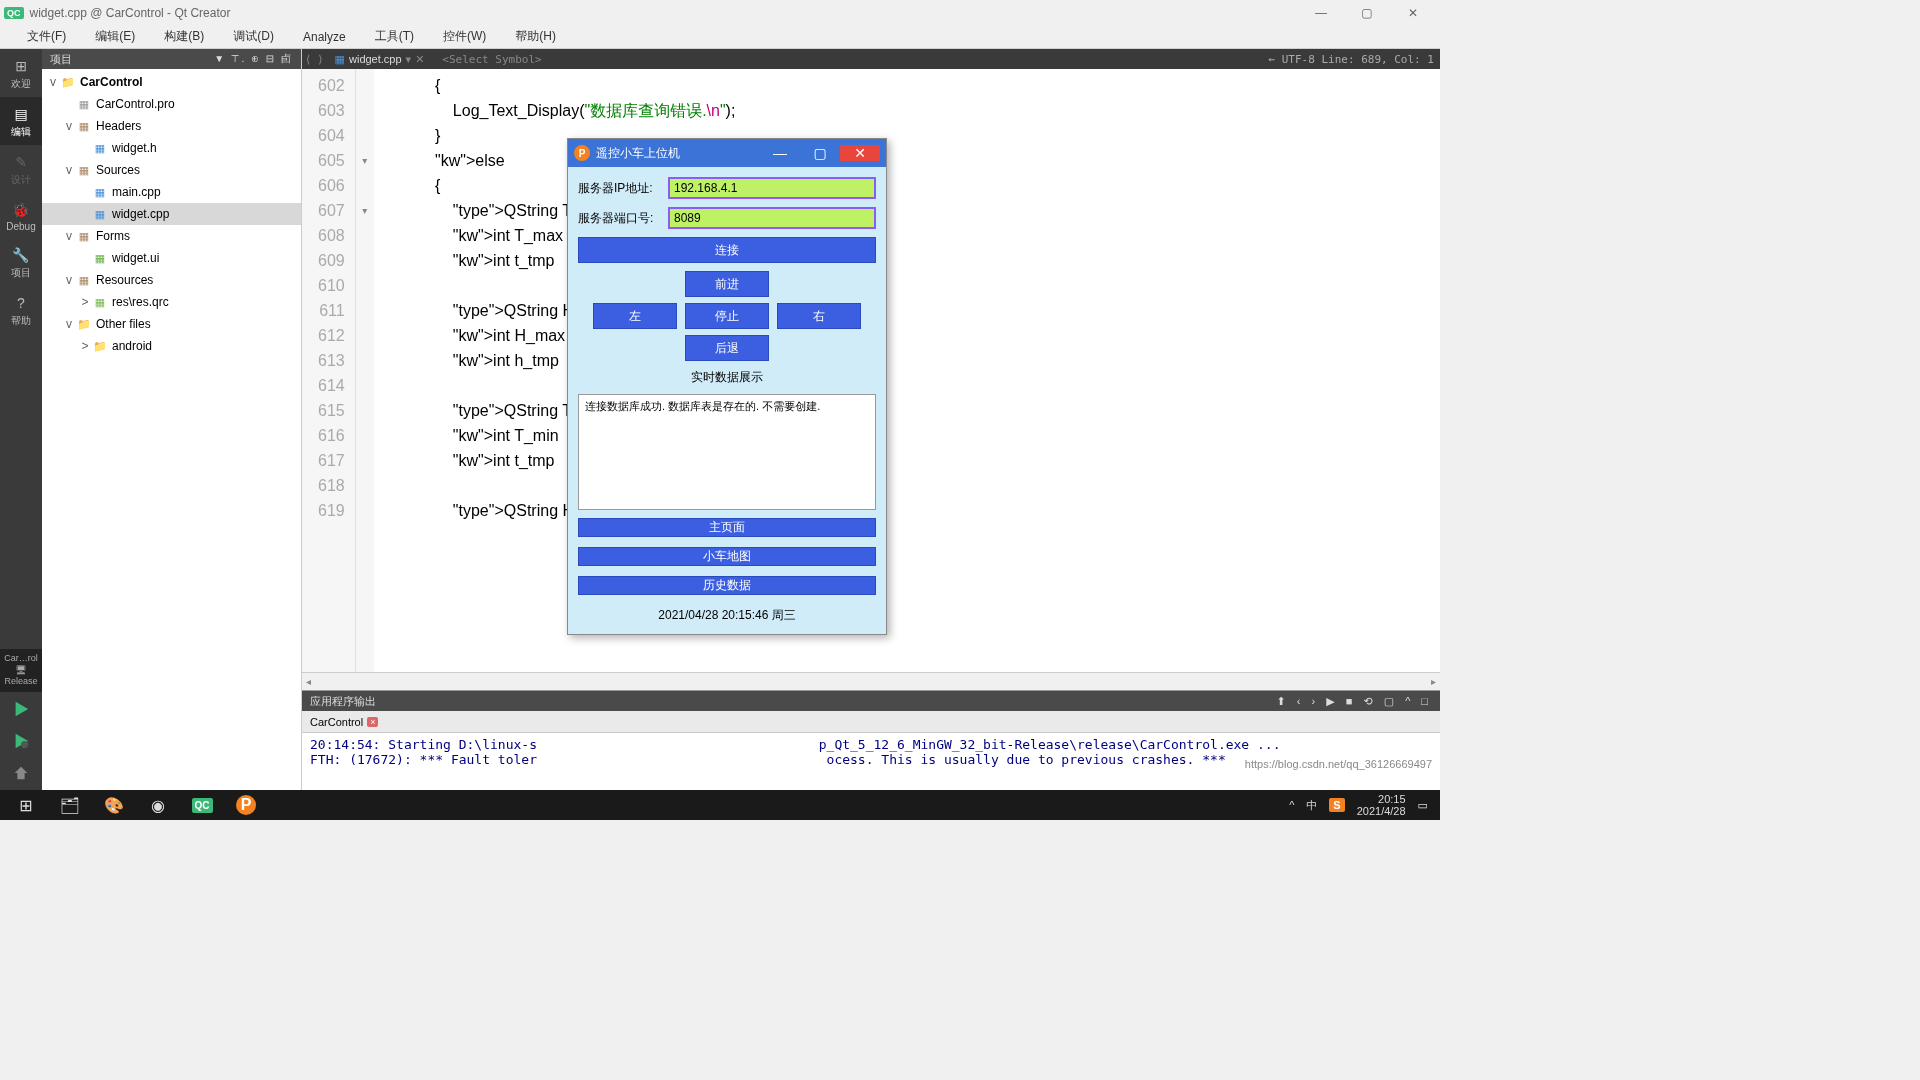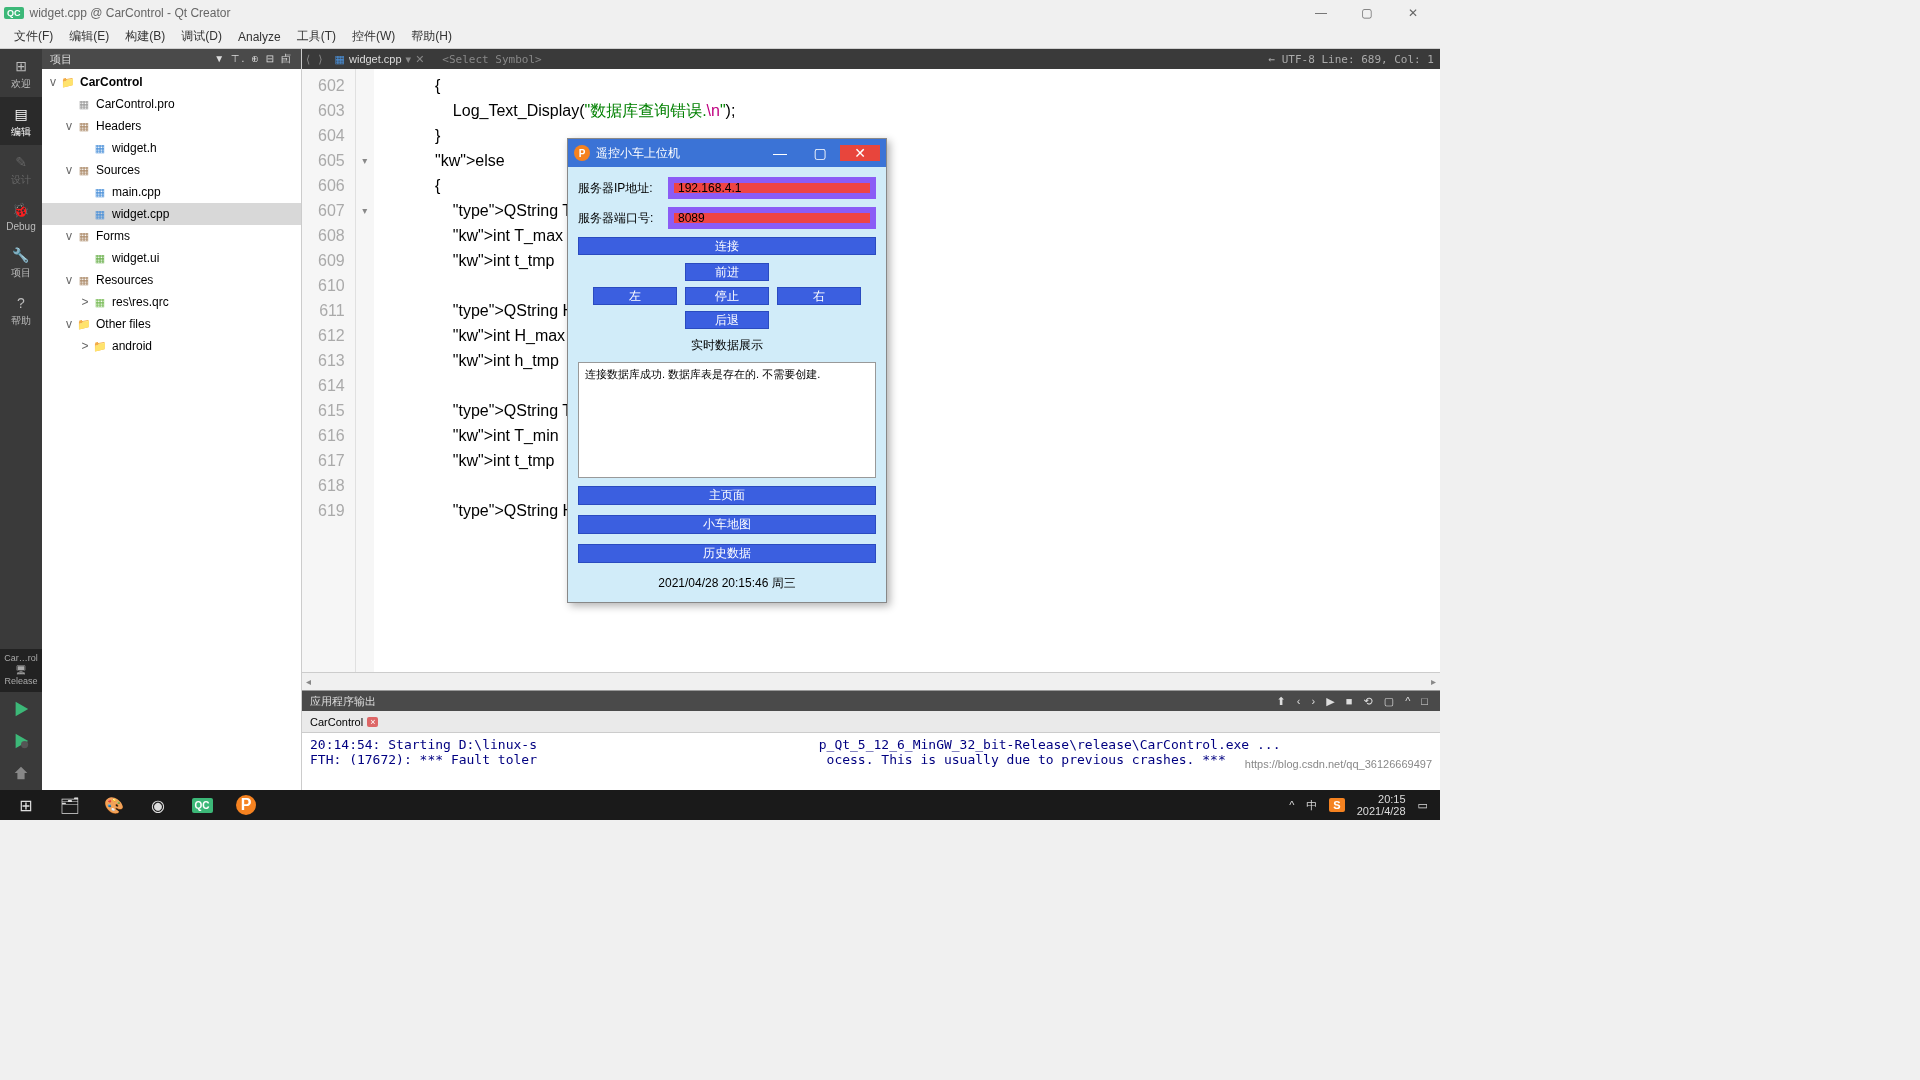--- a/index.html
+++ b/index.html
@@ -6,21 +6,21 @@
 body { width:1440px; height:820px; background:#f0f0f0; overflow:hidden; position:relative; }
 
 
 .titlebar { height:25px; background:#f0f0f0; display:flex; align-items:center; padding:0 4px; font-size:12px; color:#666; }
 .titlebar .qc-badge { background:#3cb878; color:#fff; font-size:9px; font-weight:bold; padding:1px 3px; border-radius:2px; margin-right:6px; }
 .titlebar .spacer { flex:1; }
 .titlebar .winbtn { width:46px; height:25px; display:flex; align-items:center; justify-content:center; color:#666; }
 
 
 .menubar { height:24px; background:#f0f0f0; display:flex; align-items:center; padding:0 6px; font-size:12px; color:#333; border-bottom:1px solid #d0d0d0; }
-.menubar span { padding:3px 8px; }
+.menubar span { padding:3px 8px;margin-left:13px; }
 
 
 .main { display:flex; height:calc(100% - 49px - 30px); }
 
 
 .modebar { width:42px; background:#3a3a3a; color:#bbb; display:flex; flex-direction:column; font-size:10px; text-align:center; }
 .modebar .mode { padding:8px 0 6px; cursor:pointer; }
 .modebar .mode.active { background:#2a2a2a; color:#fff; }
 .modebar .mode-icon { width:18px; height:18px; margin:0 auto 2px; display:flex; align-items:center; justify-content:center; font-size:14px; }
 .modebar .flex1 { flex:1; }
@@ -71,22 +71,22 @@
 
 
 .dialog { position:absolute; left:567px; top:138px; width:320px; background:#d1ecf9; border:1px solid #888; box-shadow:3px 3px 8px rgba(0,0,0,.3); font-size:12px; }
 .dialog .dtitle { height:28px; background:#3b73d6; color:#fff; display:flex; align-items:center; padding:0 6px; }
 .dialog .dtitle .dicon { background:#f58220; color:#fff; width:16px; height:16px; border-radius:8px; display:inline-flex; align-items:center; justify-content:center; font-size:10px; font-weight:bold; margin-right:6px; }
 .dialog .dtitle .sp{flex:1}
 .dialog .dtitle .db { width:40px; text-align:center; font-size:14px; }
 .dialog .dbody { padding:10px; display:flex; flex-direction:column; gap:8px; }
 .frow { display:flex; align-items:center; gap:6px; }
 .frow label { width:84px; }
-.frow input { flex:1; height:22px; border:6px solid #8b5cf6; padding:0 4px; font-size:12px; background:#ef4444; }
-.bluebtn { background:#3b5fe0; color:#fff; border:1px solid #2a4bc0; height:18px; display:flex; align-items:center; justify-content:center; cursor:pointer; }
+.frow input { flex:1; height:22px; border:2px solid #8b5cf6; padding:0 4px; font-size:12px; background:#bef264; }
+.bluebtn { background:#3b5fe0; color:#fff; border:1px solid #2a4bc0; height:26px; display:flex; align-items:center; justify-content:center; cursor:pointer; }
 .bigbtn { width:100%; }
 .readouts { text-align:center; line-height:1.8; }
 .ctrlgrid { display:flex; flex-direction:column; align-items:center; gap:6px; }
 .ctrlrow { display:flex; gap:8px; }
 .ctrlrow .bluebtn { width:84px; }
 .rtlabel { text-align:center; }
 .logbox { background:#fff; border:1px solid #999; height:116px; padding:4px 6px; font-size:11px; line-height:1.4; }
 .navbtns { display:flex; gap:10px;flex-direction:column; }
 .navbtns .bluebtn { flex:1; }
 .ts { text-align:center; padding-top:4px; }

